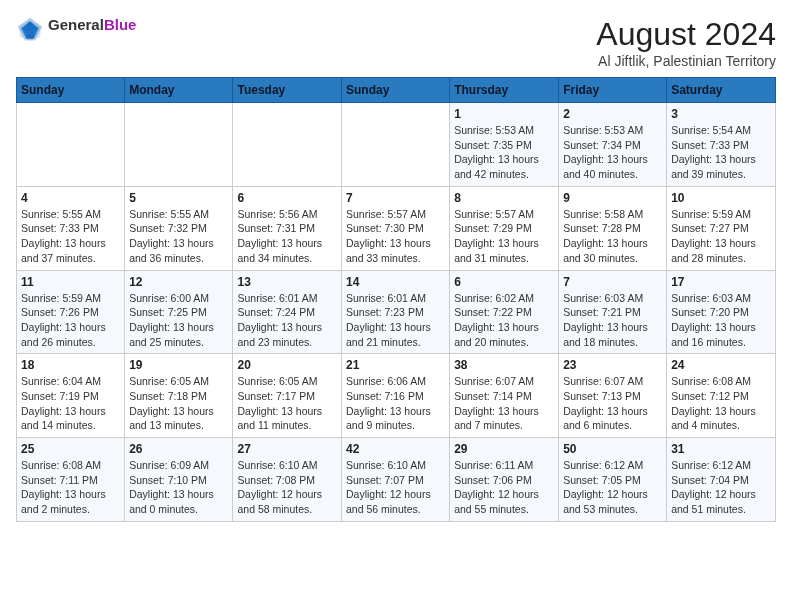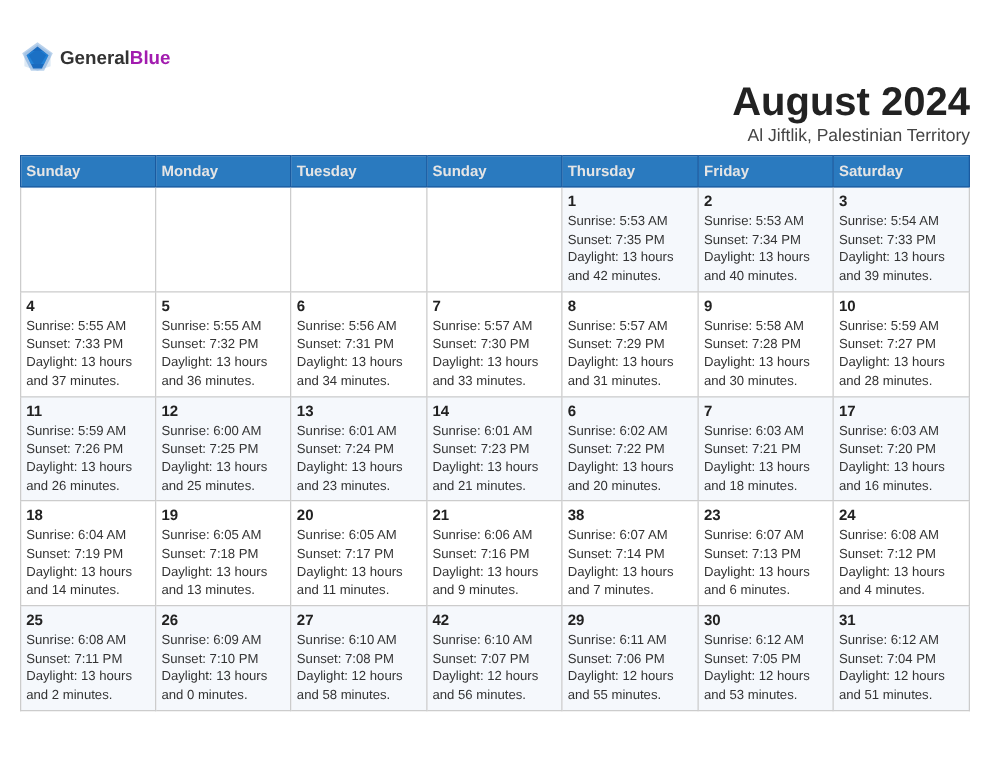--- a/index.html
+++ b/index.html
@@ -11,41 +11,40 @@
       padding: 16px;
     }
     .header {
       display: flex;
       justify-content: space-between;
       align-items: flex-start;
       margin-bottom: 8px;
     }
     .logo {
       display: flex;
-      align-items: center;
+      align-items: flex-start;
       gap: 4px;
-      margin-top: 16px;
     }
     .logo-text-general { font-size: 15px; font-weight: bold; color: #333; }
     .logo-text-blue { font-size: 15px; font-weight: bold; color: #a21caf; }
     .logo-icon {
       width: 28px;
       height: 28px;
     }
     .title-block { text-align: right; }
-    .title-block h1 { font-size: 32px; font-weight: bold; color: #222; margin-top: 47px; }
+    .title-block h1 { font-size: 32px; font-weight: normal; color: #222; }
     .title-block h2 { font-size: 14px; font-weight: normal; color: #444; }
     .calendar {
       width: 100%;
       border-collapse: collapse;
       font-size: 11px;
     }
     .calendar thead th {
       background: #2a7abf;
-      color: #e5e5e5;
+      color: #0f172a;
       padding: 5px 4px;
       text-align: left;
       font-size: 12px;
       font-weight: bold;
       border: 1px solid #1a5a9f;
     }
     .calendar tbody td {
       vertical-align: top;
       border: 1px solid #ccc;
       padding: 4px;
@@ -236,21 +235,21 @@
         </td>
         <td>
           <span class="day-num">42</span>
           <div class="day-info">Sunrise: 6:10 AM<br>Sunset: 7:07 PM<br>Daylight: 12 hours<br>and 56 minutes.</div>
         </td>
         <td>
           <span class="day-num">29</span>
           <div class="day-info">Sunrise: 6:11 AM<br>Sunset: 7:06 PM<br>Daylight: 12 hours<br>and 55 minutes.</div>
         </td>
         <td>
-          <span class="day-num">30</span>
+          <span class="day-num">50</span>
           <div class="day-info">Sunrise: 6:12 AM<br>Sunset: 7:05 PM<br>Daylight: 12 hours<br>and 53 minutes.</div>
         </td>
         <td>
           <span class="day-num">31</span>
           <div class="day-info">Sunrise: 6:12 AM<br>Sunset: 7:04 PM<br>Daylight: 12 hours<br>and 51 minutes.</div>
         </td>
       </tr>
     </tbody>
 </table>
 

